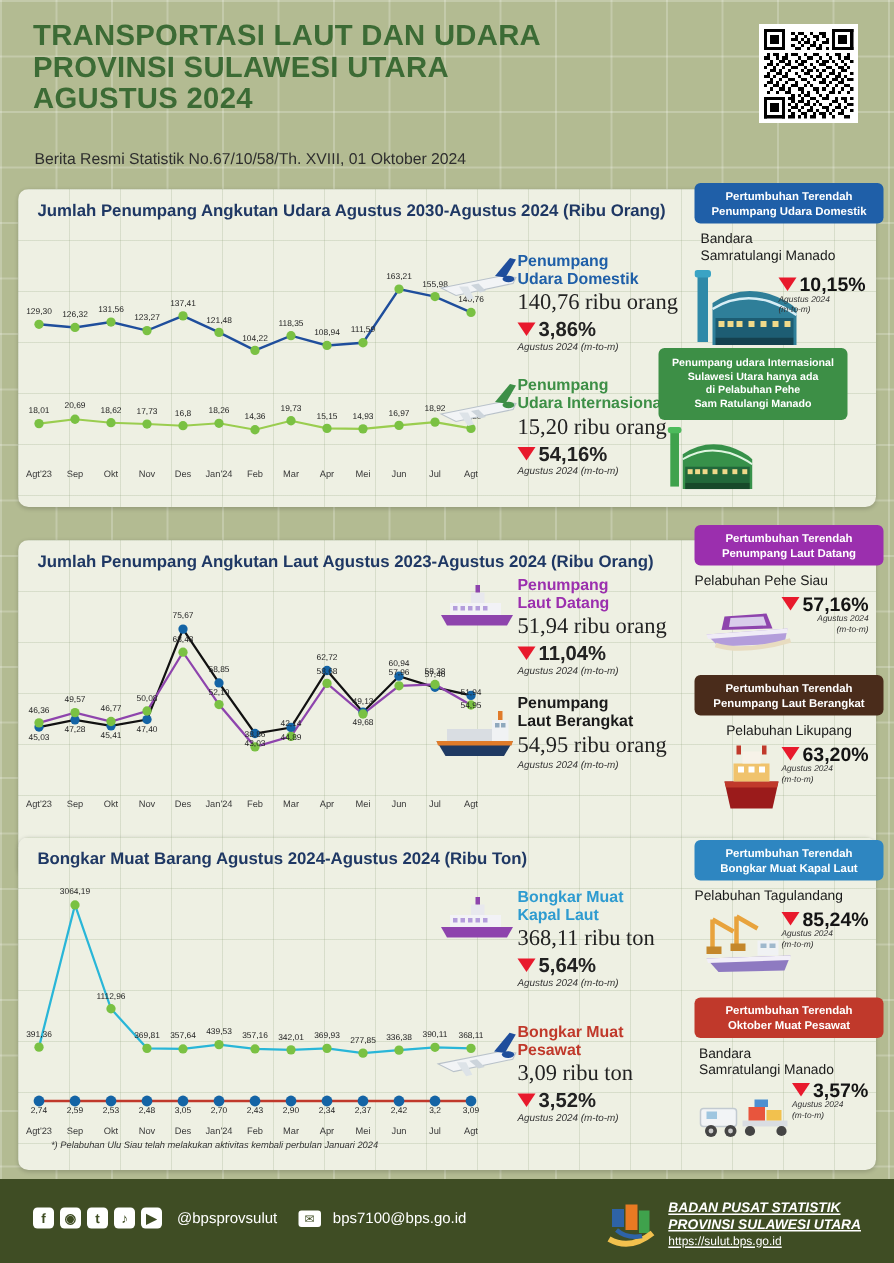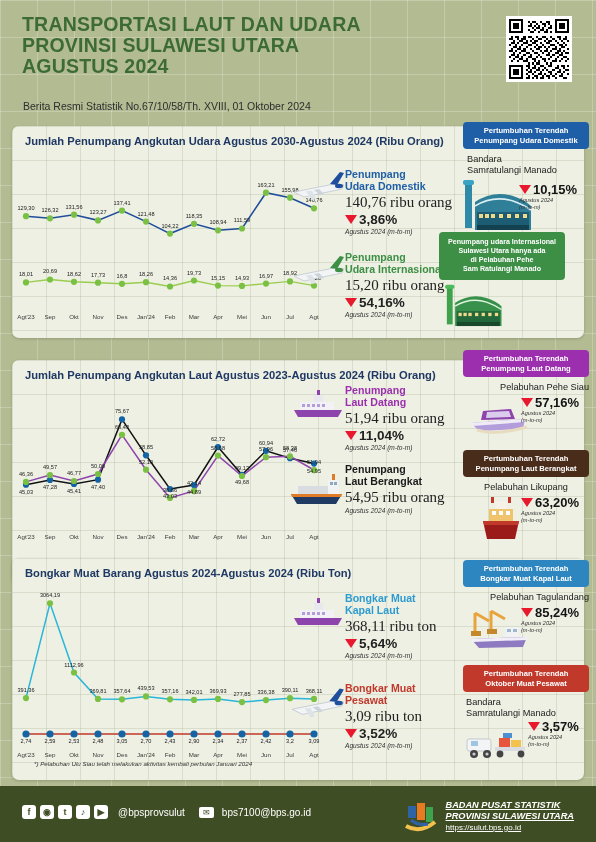--- a/index.html
+++ b/index.html
@@ -642,22 +642,22 @@
     <rect x="46" y="12" width="3" height="3" fill="#8fa8bd"></rect>
     <rect x="44" y="4" width="3" height="6" fill="#e07b2a"></rect>
   </svg>
 </div>
 
 <div class="rpanel" style="left:463px; top:350px; width:126px;">
   <div class="rp-head" style="background:#9b2fae;">
     <span>Pertumbuhan Terendah</span><br>
     <span>Penumpang Laut Datang</span>
   </div>
-  <div class="rp-place" style="text-align:right;">Pelabuhan Pehe Siau</div>
-  <div style="position:relative;height:48px;">
+  <div class="rp-place" style="text-align:left;">Pelabuhan Pehe Siau</div>
+  <div style="position:relative;height:48px;text-align:right;">
     <svg style="position:absolute;left:4px;top:4px;" width="68" height="44" viewBox="0 0 68 44">
       <path d="M4 26 L58 22 L56 32 L12 34 Z" fill="#b39ddb"></path>
       <path d="M4 26 L58 22 L58 25 L5 29 Z" fill="#f0ecf7"></path>
       <path d="M16 14 L44 12 L48 22 L14 23 Z" fill="#8e44ad"></path>
       <path d="M20 15 L42 14 L44 20 L19 21 Z" fill="#d9cdeb"></path>
       <path d="M10 33 Q28 39 60 30" fill="none" stroke="#e8dcc0" stroke-width="3"></path>
     </svg>
     <div style="position:absolute;left:58px;top:2px;">
       <div class="rp-pct">
         <span class="tri-dn"></span>
@@ -822,21 +822,21 @@
     <ellipse cx="49" cy="22" rx="4" ry="2.2" fill="#1f4e9c"></ellipse>
     <path d="M24 26 L30 31 L34 30 L29 25 Z" fill="#ccd4db"></path>
   </svg>
 </div>
 
 <div class="rpanel" style="left:463px; top:560px; width:126px;">
   <div class="rp-head" style="background:#2e86c1;">
     <span>Pertumbuhan Terendah</span><br>
     <span>Bongkar Muat Kapal Laut</span>
   </div>
-  <div class="rp-place" style="text-align:right;">Pelabuhan Tagulandang</div>
+  <div class="rp-place" style="text-align:left;">Pelabuhan Tagulandang</div>
   <div style="position:relative;height:50px;">
     <svg style="position:absolute;left:2px;top:4px;" width="70" height="46" viewBox="0 0 70 46">
       <path d="M10 6 L10 26 M10 6 L24 14" stroke="#e8a33d" stroke-width="3" fill="none"></path>
       <path d="M26 4 L26 24 M26 4 L40 12" stroke="#e8a33d" stroke-width="3" fill="none"></path>
       <rect x="6" y="24" width="10" height="5" fill="#c4872b"></rect>
       <rect x="22" y="22" width="10" height="5" fill="#c4872b"></rect>
       <path d="M6 32 L62 30 L58 40 L14 41 Z" fill="#8e7ac1"></path>
       <path d="M6 32 L62 30 L62 33 L7 35 Z" fill="#f2eff8"></path>
       <rect x="40" y="20" width="14" height="10" fill="#f0f2f4"></rect>
       <rect x="42" y="22" width="4" height="3" fill="#9fb8cc"></rect>

